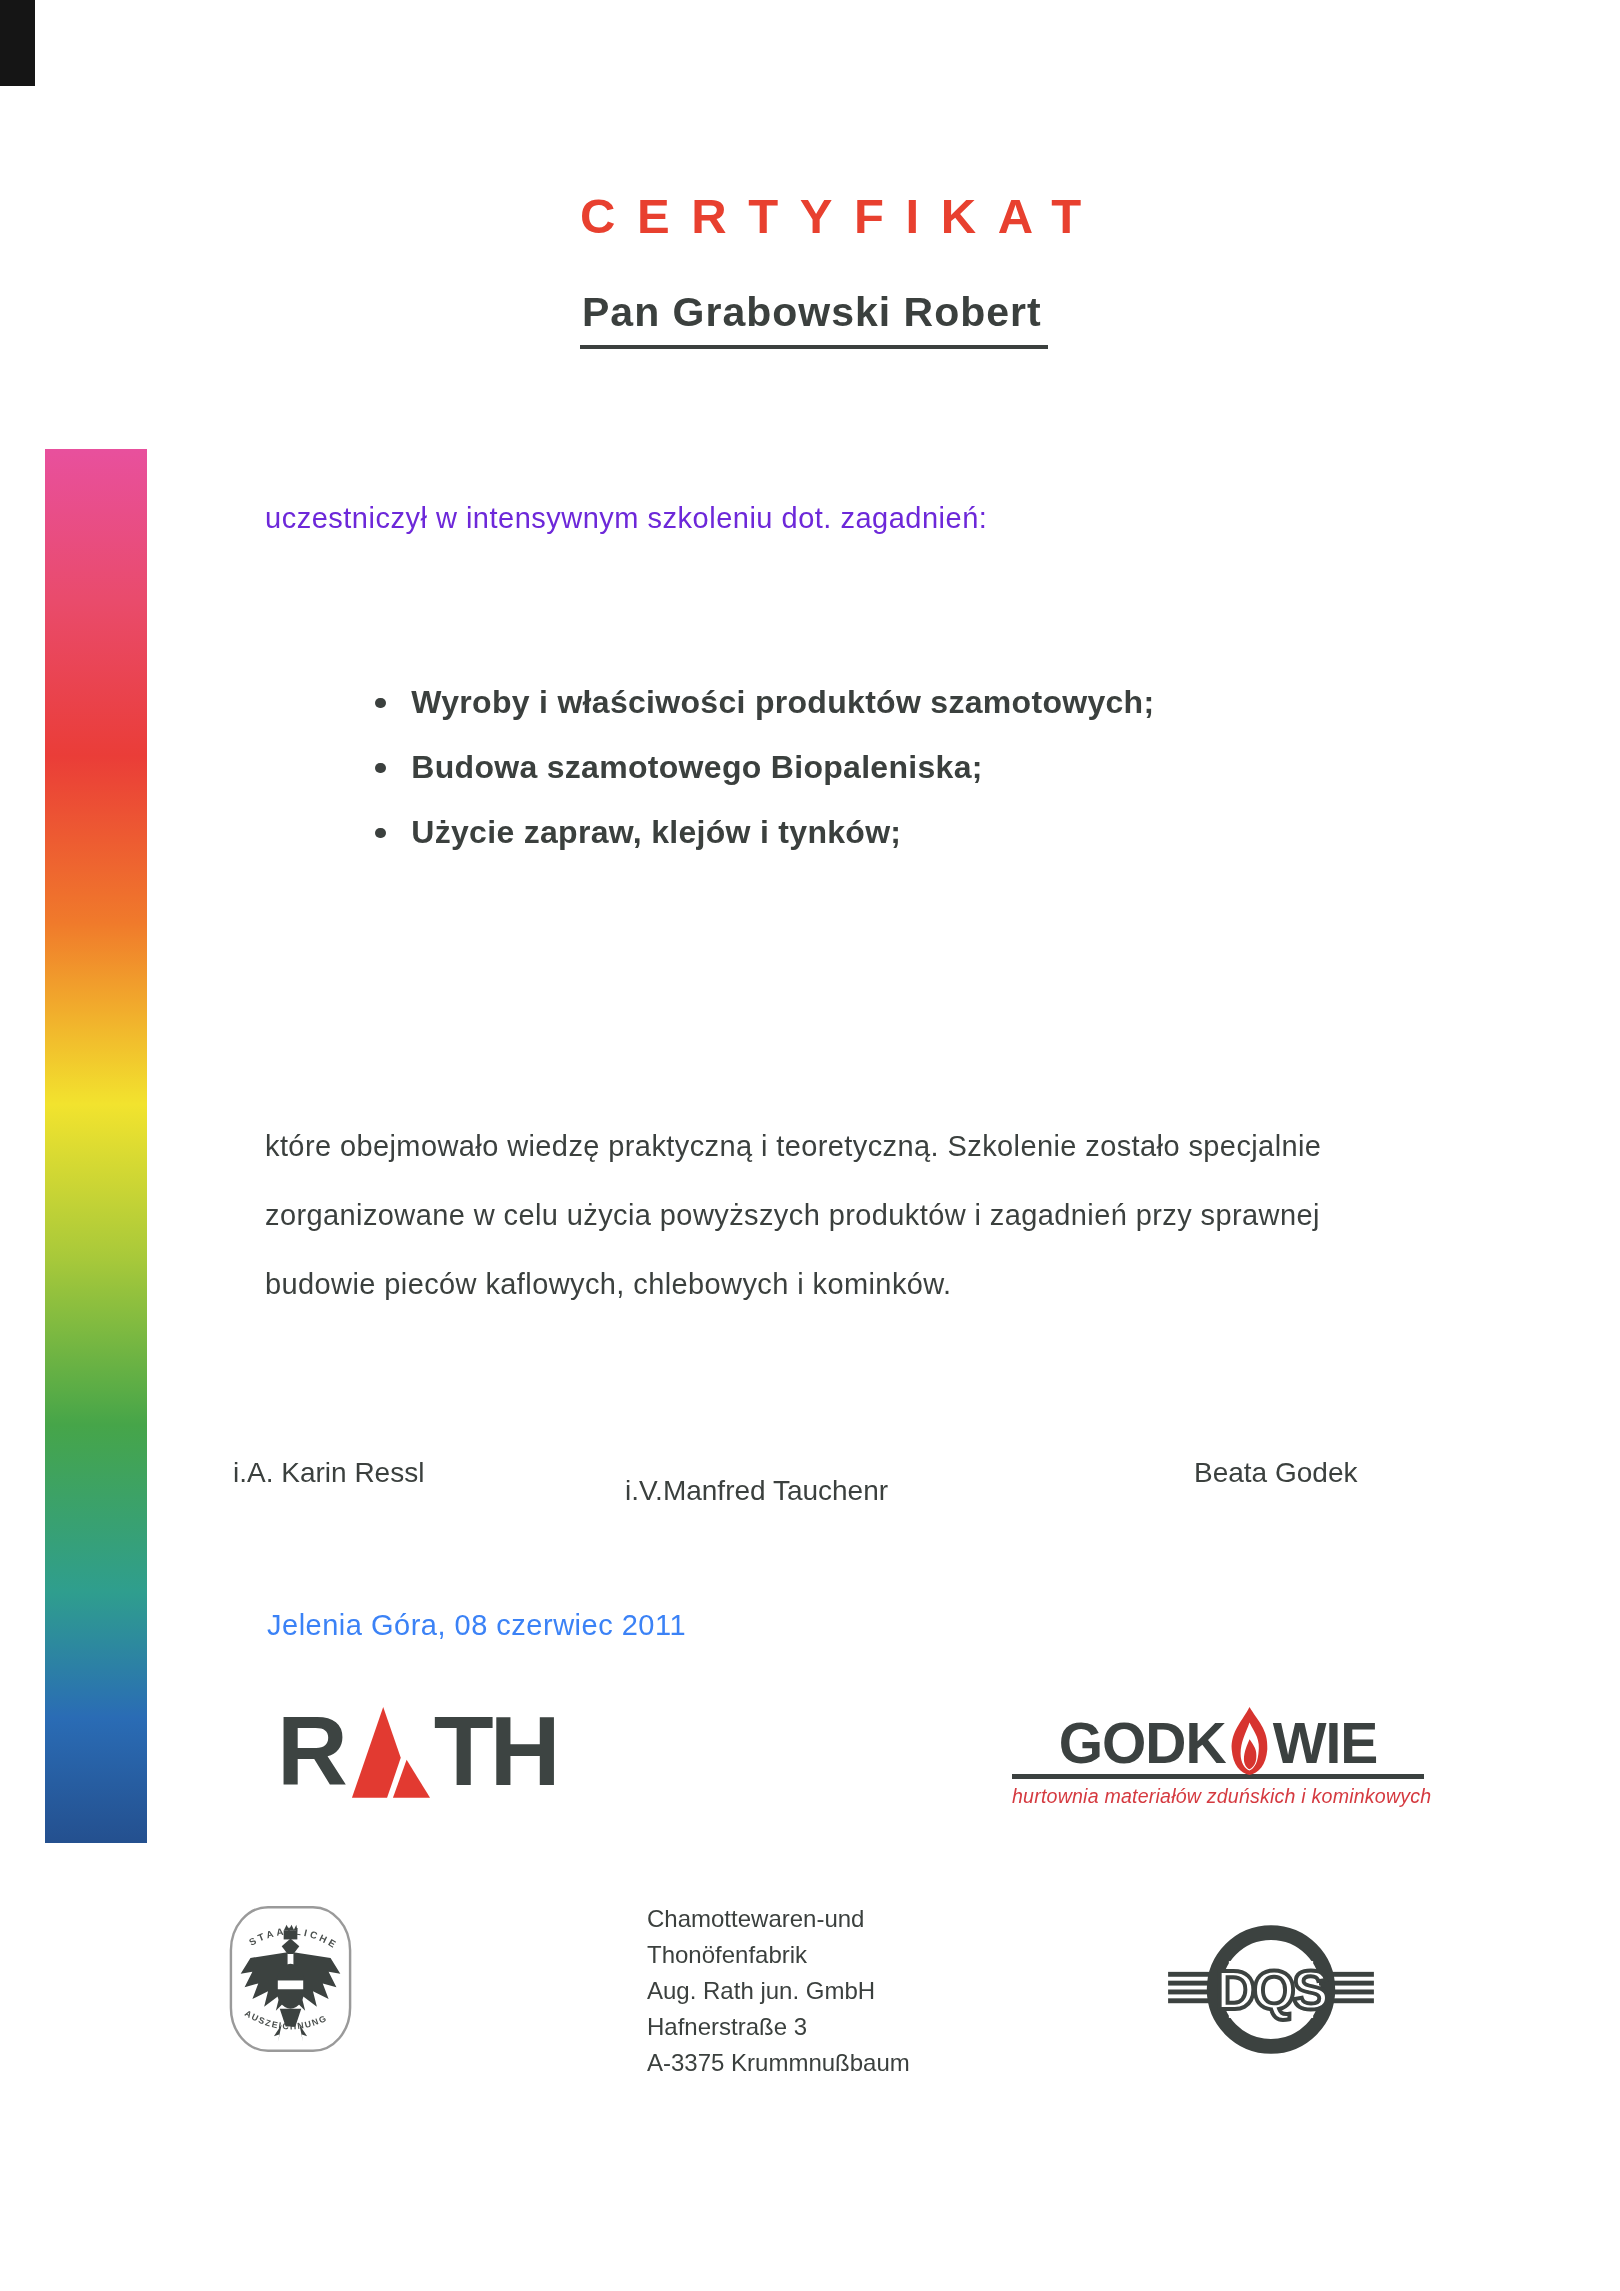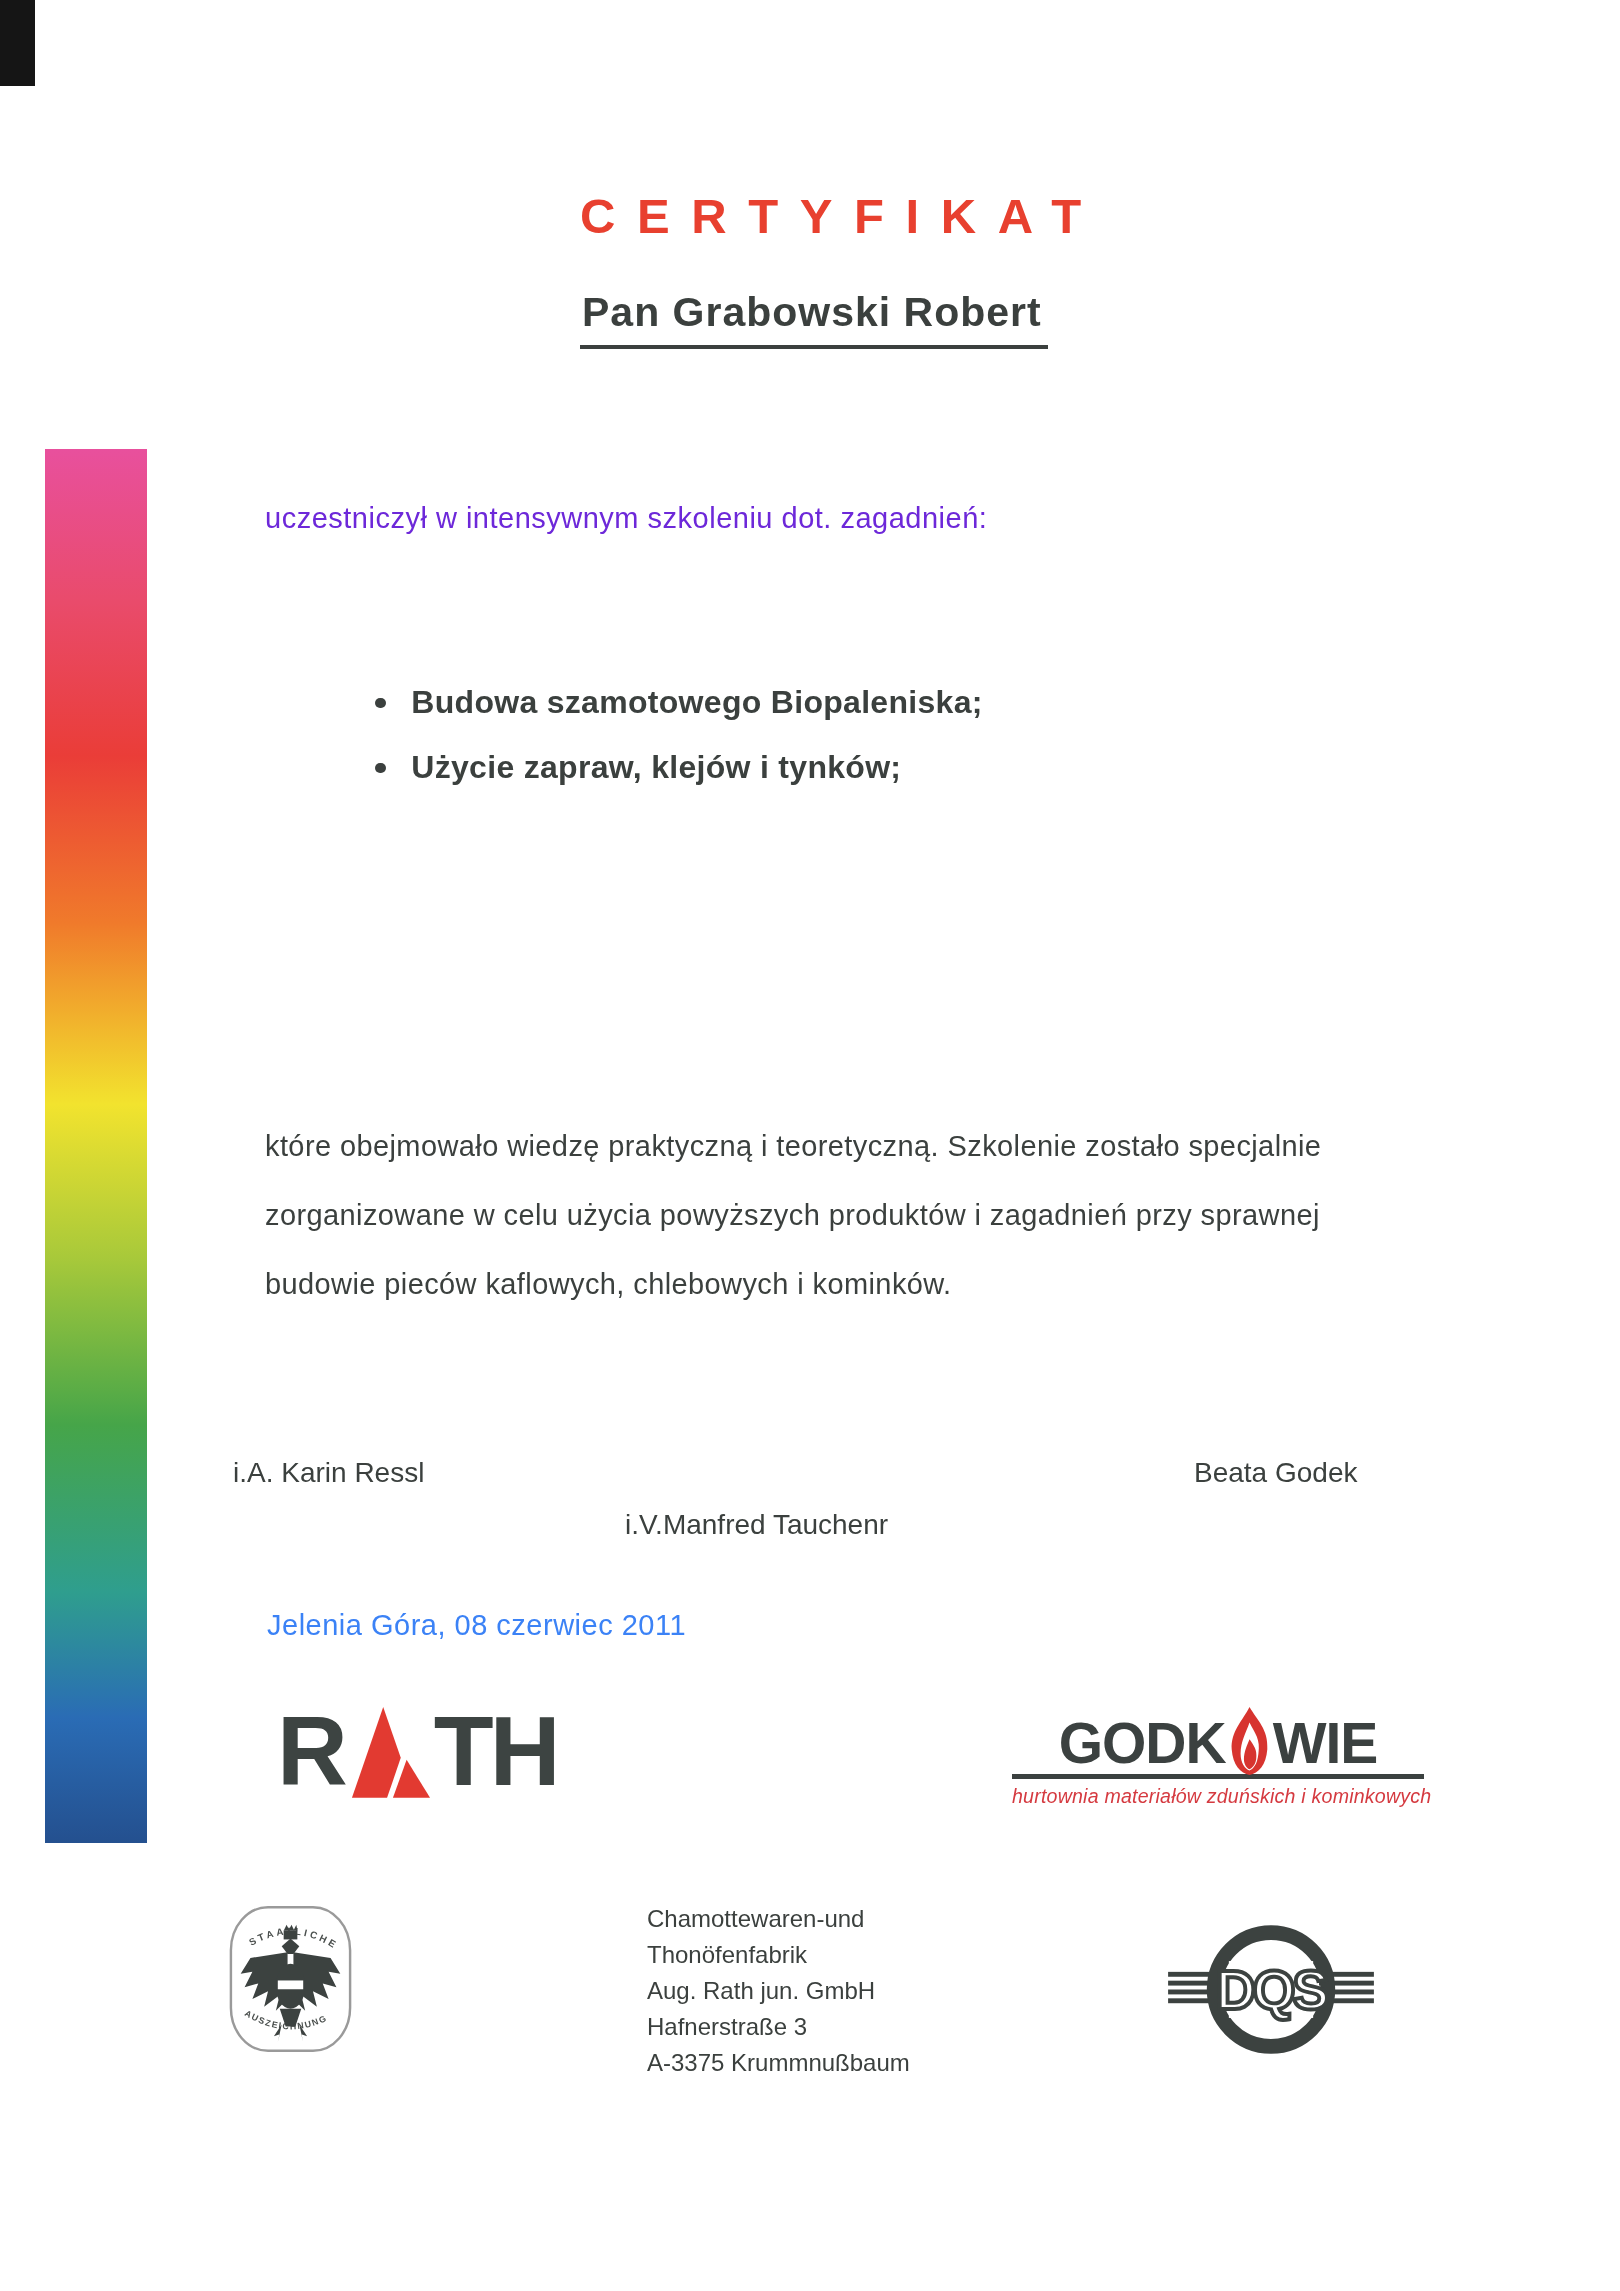--- a/index.html
+++ b/index.html
@@ -49,21 +49,21 @@
     width:10.8px;height:10.8px;border-radius:50%;background:#3b403e;
     margin:13.7px 25.5px 0 0;flex:0 0 auto;
   }
   .bullet-text{font-size:32px;font-weight:bold;color:#3b403e;letter-spacing:0.3px;}
 
   .paragraph{left:265px;top:1112px;font-size:29px;color:#3b403e;letter-spacing:0.4px;}
   .paragraph .pline{line-height:69px;white-space:nowrap;}
 
   .sig{font-size:28px;color:#3b403e;}
   .sig-1{left:233px;top:1457px;}
-  .sig-2{left:625px;top:1509px;}
+  .sig-2{left:625px;top:1475px;}
   .sig-3{left:1194px;top:1457px;}
 
   .place-date{left:267px;top:1609px;font-size:29px;color:#3b82f6;letter-spacing:0.5px;}
 
   
   .rath-logo{left:277px;top:1705px;display:flex;align-items:flex-end;}
   .rath-letter{
     font-size:98px;font-weight:bold;line-height:93px;
     color:#3d4442;letter-spacing:-3.9px;
   }
@@ -102,20 +102,24 @@
 
   <div class="abs rainbow-stripe"></div>
 
   <div class="abs title nowrap">CERTYFIKAT</div>
 
   <div class="abs recipient nowrap">Pan Grabowski Robert</div>
 
   <div class="abs intro nowrap">uczestniczył w intensywnym szkoleniu dot. zagadnień:</div>
 
   <div class="abs bullets">
+    <div class="bullet-row">
+      <span class="bullet-dot"></span>
+      <span class="bullet-text nowrap">Wyroby i właściwości produktów szamotowych;</span>
+    </div>
     <div class="bullet-row">
       <span class="bullet-dot"></span>
       <span class="bullet-text nowrap">Budowa szamotowego Biopaleniska;</span>
     </div>
     <div class="bullet-row">
       <span class="bullet-dot"></span>
       <span class="bullet-text nowrap">Użycie zapraw, klejów i tynków;</span>
     </div>
   </div>
 

